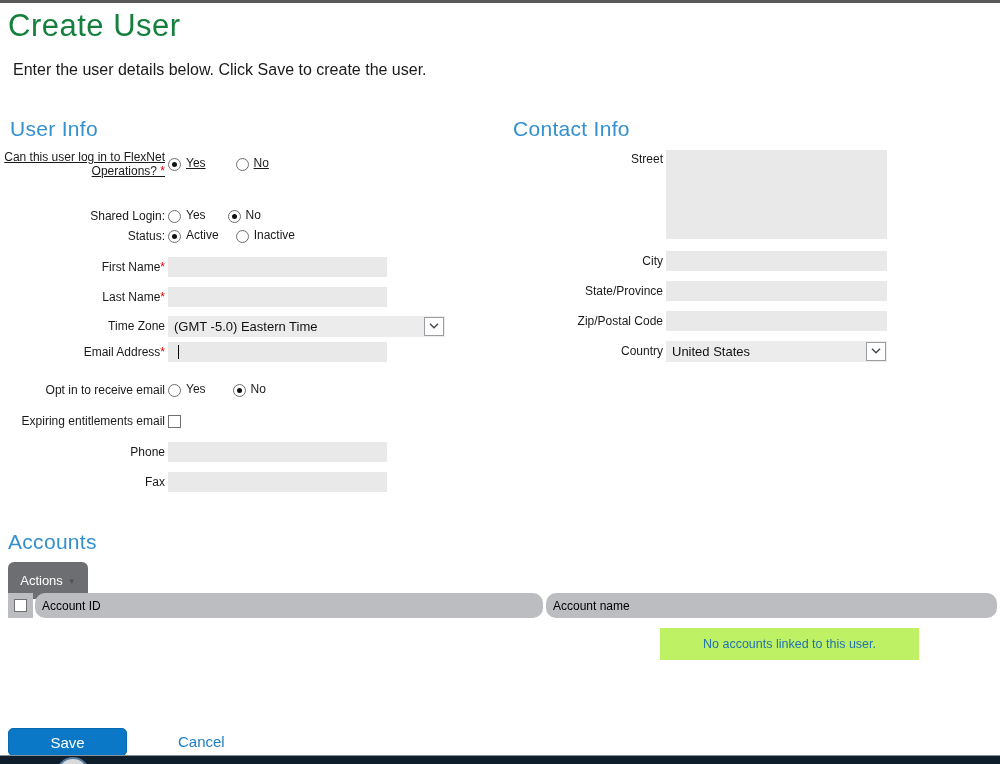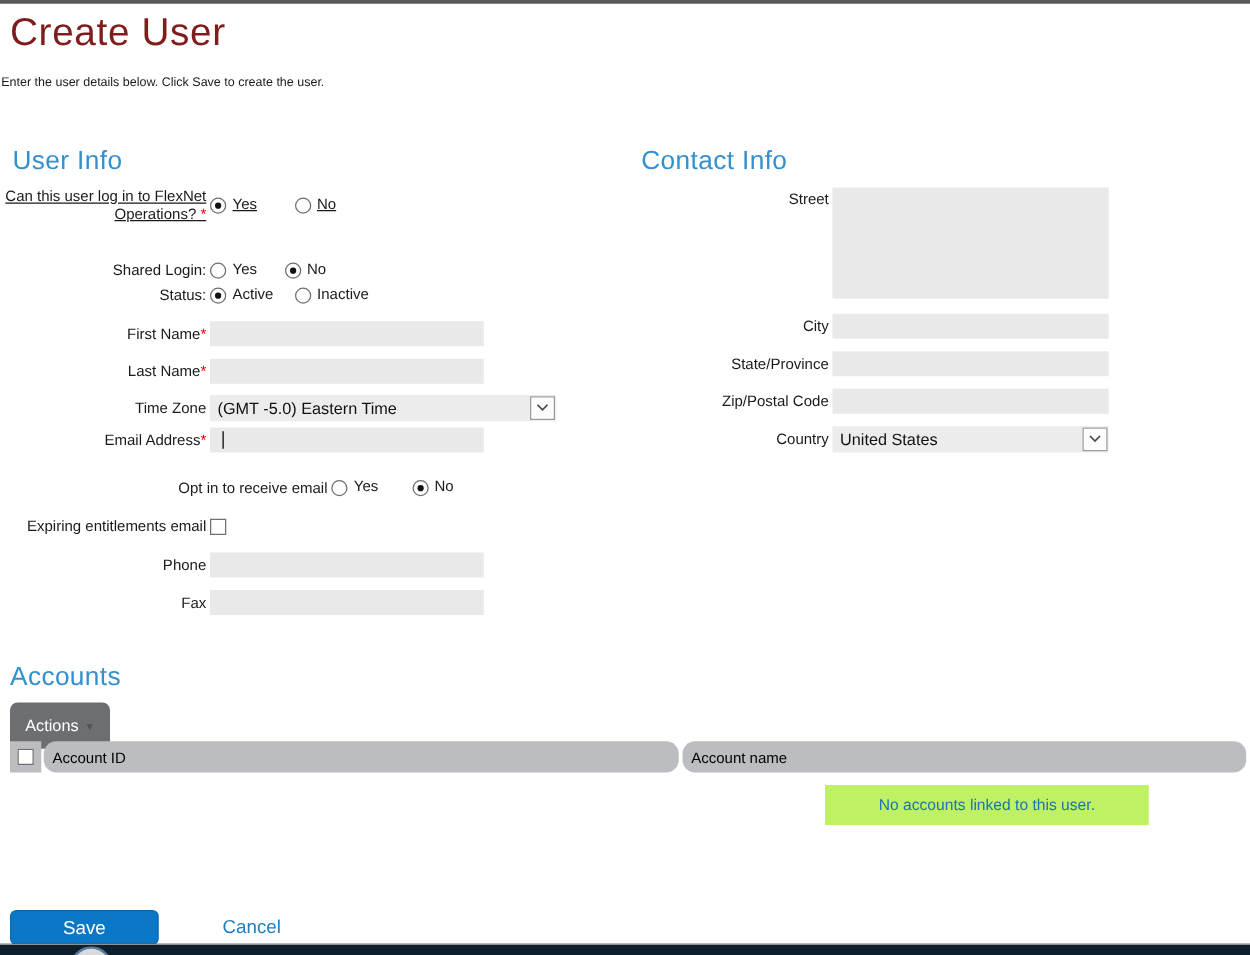--- a/index.html
+++ b/index.html
@@ -2,22 +2,22 @@
 <html><head>
 <meta charset="utf-8">
 <style>
   * { margin:0; padding:0; box-sizing:border-box; }
   html,body { background:#fff; }
   body { font-family:"Liberation Sans", sans-serif; color:#1a1a1a; }
   .stage { position:relative; width:1000px; height:764px; background:#fff; overflow:hidden; }
 
   .topbar { position:absolute; left:0; top:0; width:100%; height:3px; background:#58595b; }
 
-  .page-title { position:absolute; left:8px; top:8px; font-size:31px; font-weight:300; color:#7f1d1d; letter-spacing:.5px; }
-  .subtitle  { position:absolute; left:1px; top:61px; font-size:10px; color:#1a1a1a; }
+  .page-title { position:absolute; left:8px; top:8px; font-size:31px; font-weight:300; color:#15803d; letter-spacing:.5px; }
+  .subtitle  { position:absolute; left:13px; top:61px; font-size:16px; color:#1a1a1a; }
 
   .sec { position:absolute; font-size:21px; font-weight:300; color:#3390cf; letter-spacing:.3px; }
   .user-info-h    { left:10px;  top:117px; }
   .contact-info-h { left:513px; top:117px; }
   .accounts-h     { left:8px;   top:530px; }
 
   
   .row { position:absolute; display:flex; align-items:center; }
   .row.top-align { align-items:flex-start; }
   .lbl { width:165px; text-align:right; font-size:12px; color:#1a1a1a; line-height:14px; flex:none; }
@@ -165,21 +165,21 @@
   </div>
 
   <div class="row" style="left:0; top:341px; width:460px; height:21px;">
     <div class="lbl"><span>Email Address</span><span class="req">*</span></div>
     <div class="ctl">
         <input class="txt" value="" style="">
       </div>
   </div>
   <div class="text-caret"></div>
 
-  <div class="row" style="left:0; top:382px; width:460px; height:16px;justify-content:center;">
+  <div class="row" style="left:0; top:382px; width:460px; height:16px;">
     <div class="lbl">Opt in to receive email</div>
     <div class="ctl">
       <span class="opt">
         <span class="radio"></span>
         <span class="opt-label">Yes</span>
       </span>
       <span class="opt" style="margin-left:27px;">
         <span class="radio sel">
             <span class="dot"></span>
           </span>

